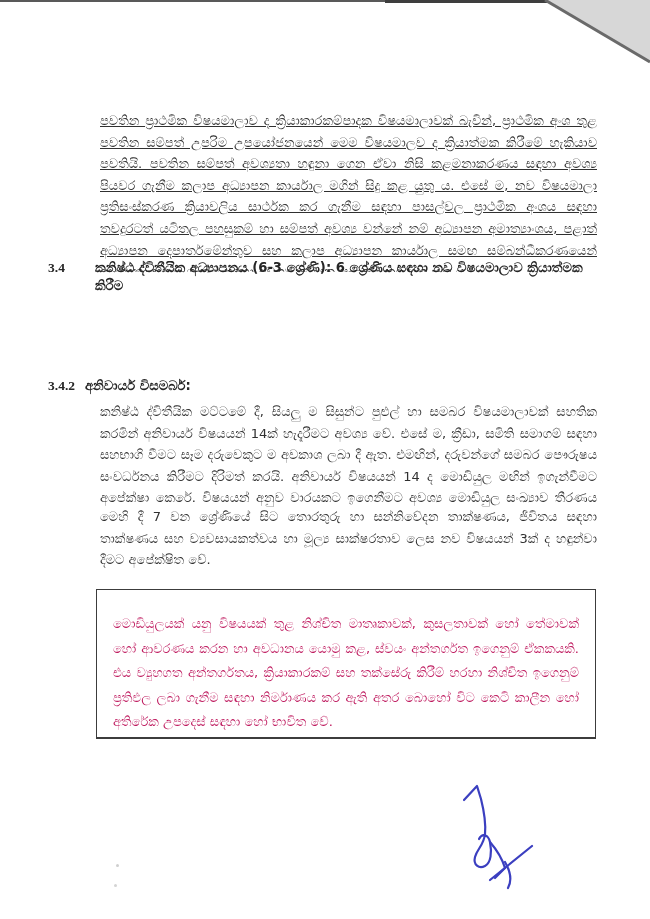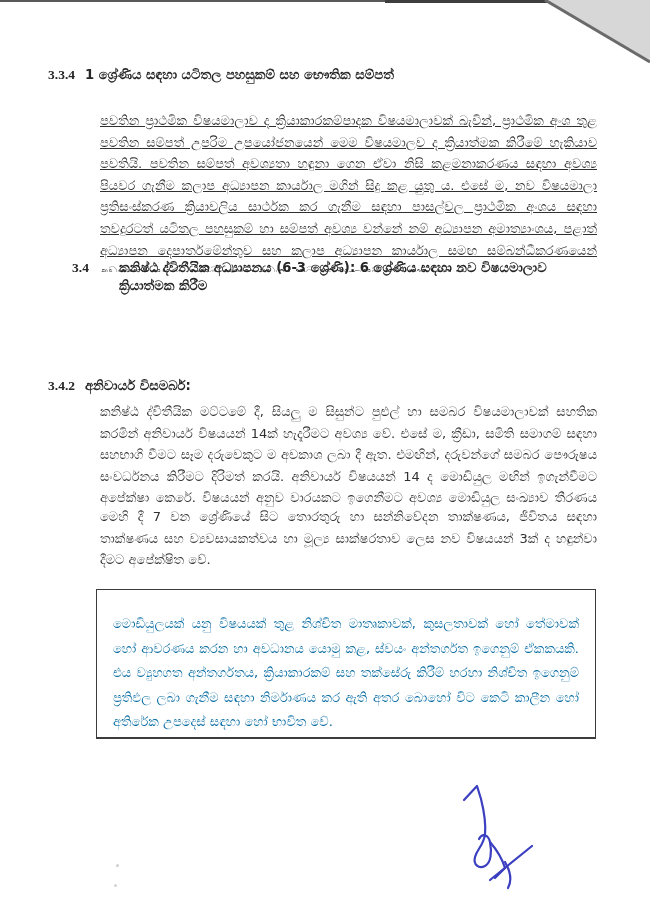--- a/index.html
+++ b/index.html
@@ -16,65 +16,61 @@
   .speck{position:absolute;border-radius:50%;}
   .speck-a{left:112px;top:591px;width:4px;height:4px;background:#3a3a3a;}
   .speck-b{left:116px;top:864px;width:3px;height:3px;background:#cfcfcf;}
   .speck-c{left:114px;top:884px;width:3px;height:3px;background:#d4d4d4;}
 
   
   .h-row{position:absolute;left:48px;right:50px;display:flex;align-items:baseline;
          font-weight:bold;font-size:13.2px;line-height:18px;color:#262626;}
   .h-num{font-family:"Liberation Serif",serif;font-weight:bold;font-size:13.5px;flex:0 0 auto;}
   .w37{width:37px;}
-  .w47{width:47px;margin-left:24px;}
+  .w47{width:47px;}
   .h-text{flex:1;}
   .h-334{top:66px;}
   .h-34{top:259px;}
   .h-341{top:329px;}
   .h-342{top:377px;justify-content:space-between;}
 
   
   .para{position:absolute;left:100px;width:497px;text-align:justify;
         font-size:13px;line-height:21.6px;overflow:hidden;color:#303030;}
   .p-334{top:110px;height:162px;text-decoration:underline;}
   .p-34{top:284px;height:47px;}
   .p-341{top:352px;height:25px;}
   .p-342a{top:401px;height:108px;}
   .p-342b{top:506px;height:70px;}
 
   
   .note-box{position:absolute;left:96px;top:589px;width:500px;height:150px;
             border:1.5px solid #3c3c3c;border-bottom-width:2.5px;box-sizing:border-box;
             background:#fff;}
   .note-text{margin:22px 16px 0 16px;text-align:justify;font-size:13px;
-             line-height:24.5px;overflow:hidden;max-height:118px;color:#0369a1;}
+             line-height:24.5px;overflow:hidden;max-height:118px;color:#be185d;}
 
   
   .signature{position:absolute;left:445px;top:775px;width:115px;height:118px;}
 </style>
 </head>
 <body>
 
 <div class="page">
 
   <div class="top-edge"></div>
   <div class="top-edge-dark"></div>
   <svg class="corner-svg" width="120" height="70" viewBox="530 0 120 70">
     <polygon points="545,0 650,0 650,62" fill="#d7d7d7"></polygon>
     <line x1="545" y1="0" x2="650" y2="62" stroke="#6a6a6a" stroke-width="3"></line>
   </svg>
   <div class="speck speck-a"></div>
   <div class="speck speck-b"></div>
   <div class="speck speck-c"></div>
 
-  <div class="h-row h-334">
-    <span class="h-num w37">3.3.4</span>
-    <span class="h-text">1 ශ්‍රේණිය සඳහා යටිතල පහසුකම් සහ භෞතික සම්පත්</span>
-  </div>
   <div class="para p-334">පවතින ප්‍රාථමික විෂයමාලාව ද ක්‍රියාකාරකම්පාදක විෂයමාලාවක් බැවින්, ප්‍රාථමික අංශ තුළ පවතින සම්පත් උපරිම උපයෝජනයෙන් මෙම විෂයමාලව ද ක්‍රියාත්මක කිරීමේ හැකියාව පවතියි. පවතින සම්පත් අවශ්‍යතා හඳුනා ගෙන ඒවා නිසි කළමනාකරණය සඳහා අවශ්‍ය පියවර ගැනීම කලාප අධ්‍යාපන කාර්යාල මගින් සිදු කළ යුතු ය. එසේ ම, නව විෂයමාලා ප්‍රතිසංස්කරණ ක්‍රියාවලිය සාර්ථක කර ගැනීම සඳහා පාසල්වල ප්‍රාථමික අංශය සඳහා තවදුරටත් යටිතල පහසුකම් හා සම්පත් අවශ්‍ය වන්නේ නම් අධ්‍යාපන අමාත්‍යාංශය, පළාත් අධ්‍යාපන දෙපාර්තමේන්තුව සහ කලාප අධ්‍යාපන කාර්යාල සමඟ සම්බන්ධීකරණයෙන් අවශ්‍යතා සපුරා ගැනීම සඳහා අවශ්‍ය කටයුතු සැලසුම් කර ගත යුතු ය.</div>
 
   <div class="h-row h-34">
     <span class="h-num w47">3.4</span>
     <span class="h-text">කනිෂ්ඨ ද්විතීයික අධ්‍යාපනය (6-3 ශ්‍රේණි):  6 ශ්‍රේණිය සඳහා නව විෂයමාලාව ක්‍රියාත්මක කිරීම</span>
   </div>
 
 
   <div class="h-row h-342">
     <span class="h-num w37">3.4.2</span>

